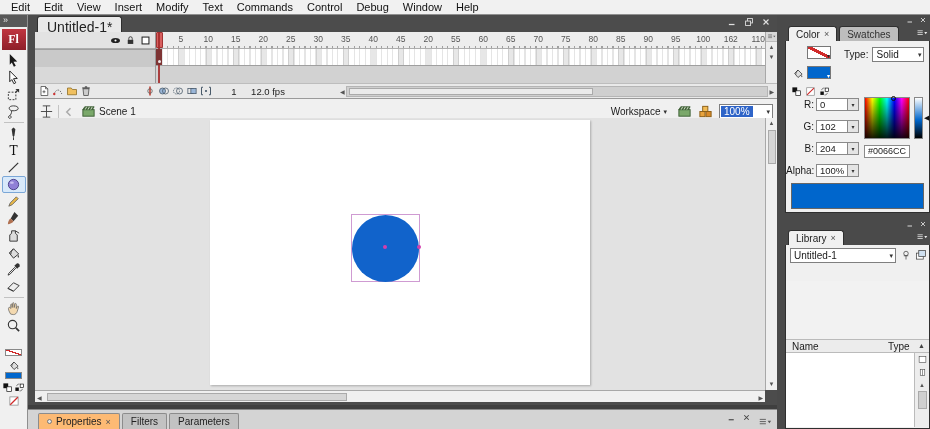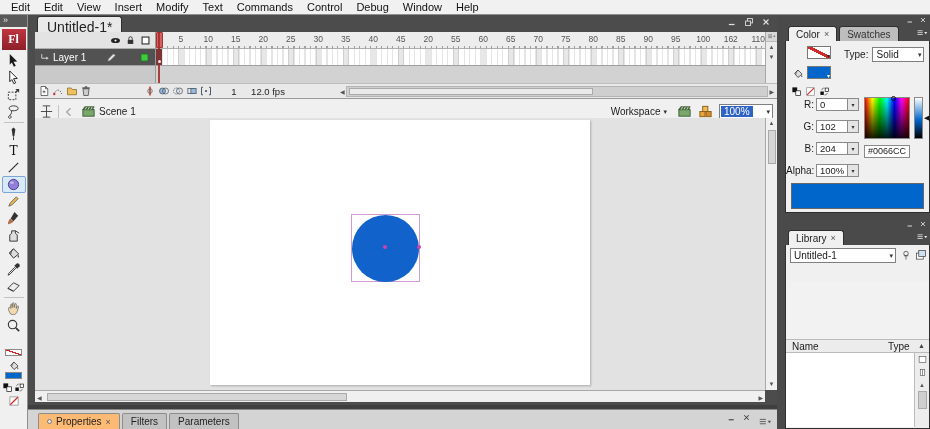--- a/index.html
+++ b/index.html
@@ -389,39 +389,20 @@
             </span>
           <span class="ic ic-11">
               <svg viewBox="0 0 16 16">
                 <rect x="4" y="7" width="8" height="6" fill="#333"></rect>
                 <path d="M5.5,7 V5 a2.5,2.5 0 0 1 5,0 V7" fill="none" stroke="#333" stroke-width="1.3"></path>
               </svg>
             </span>
           <span class="ic ic-11">
               <svg viewBox="0 0 16 16">
                 <rect x="3" y="3" width="10" height="10" fill="#fff" stroke="#222" stroke-width="1.5"></rect>
-              </svg>
-            </span>
-        </div>
-        <div id="tl-layer-row">
-          <span class="ic ic-11">
-              <svg viewBox="0 0 16 16">
-                <path d="M4,3 v6 h7" fill="none" stroke="#ddd" stroke-width="1.3"></path>
-                <path d="M14,9 l-3.5,-2.4 v4.8 Z" fill="#ddd"></path>
-              </svg>
-            </span>
-          <span class="layer-label">Layer 1</span>
-          <span class="ic ic-11" style="margin-left:auto;">
-              <svg viewBox="0 0 16 16">
-                <path d="M3,13 L4.5,9.5 L11,3 L13,5 L6.5,11.5 Z" fill="#e5e5e5" stroke="#bbb" stroke-width="0.8"></path>
-              </svg>
-            </span>
-          <span class="ic ic-11" style="margin-left:22px;">
-              <svg viewBox="0 0 16 16">
-                <rect x="3" y="3" width="10" height="10" fill="#3ecb3e" stroke="#1f7a1f"></rect>
               </svg>
             </span>
         </div>
         <div id="tl-left-rest"></div>
       </div>
       <div id="tl-frames">
         <div id="tl-ruler">
             <span class="ruler-num" style="left: 24.75px;">5</span>
             <span class="ruler-num" style="left: 52.25px;">10</span>
             <span class="ruler-num" style="left: 79.75px;">15</span>

